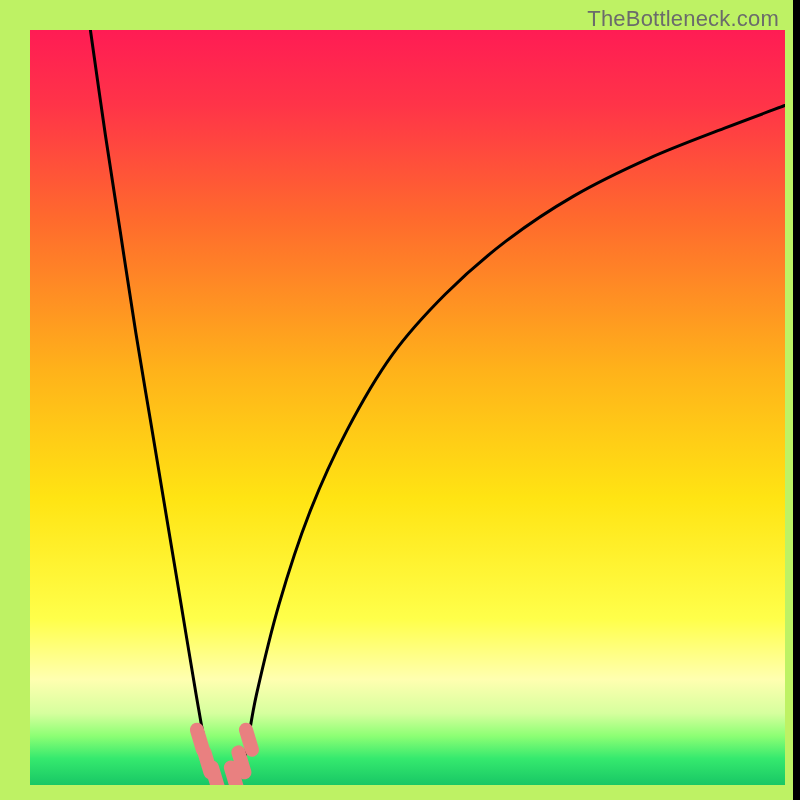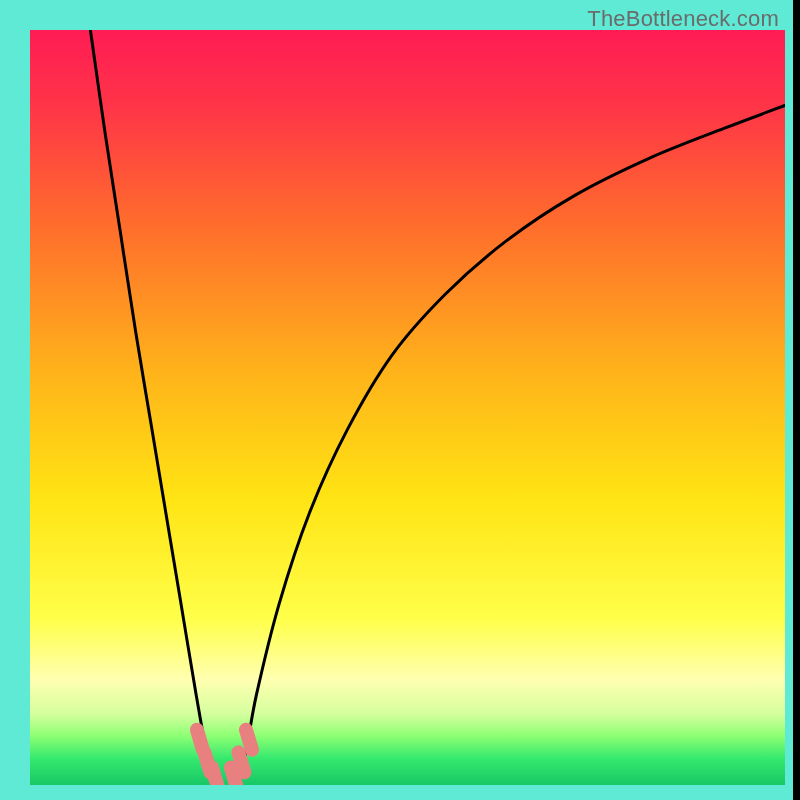--- a/index.html
+++ b/index.html
@@ -9,21 +9,21 @@
     height: 800px;
     background: #000;
     overflow: hidden;
   }
   .frame {
     position: absolute;
     left: 0;
     top: 0;
     width: 793px;
     height: 800px;
-    background: #5eead4;
+    background: #bef264;
   }
   .plot-area {
     position: absolute;
     left: 30px;
     top: 30px;
     width: 755px;
     height: 755px;
     overflow: hidden;
   }
   .gradient-bg {

